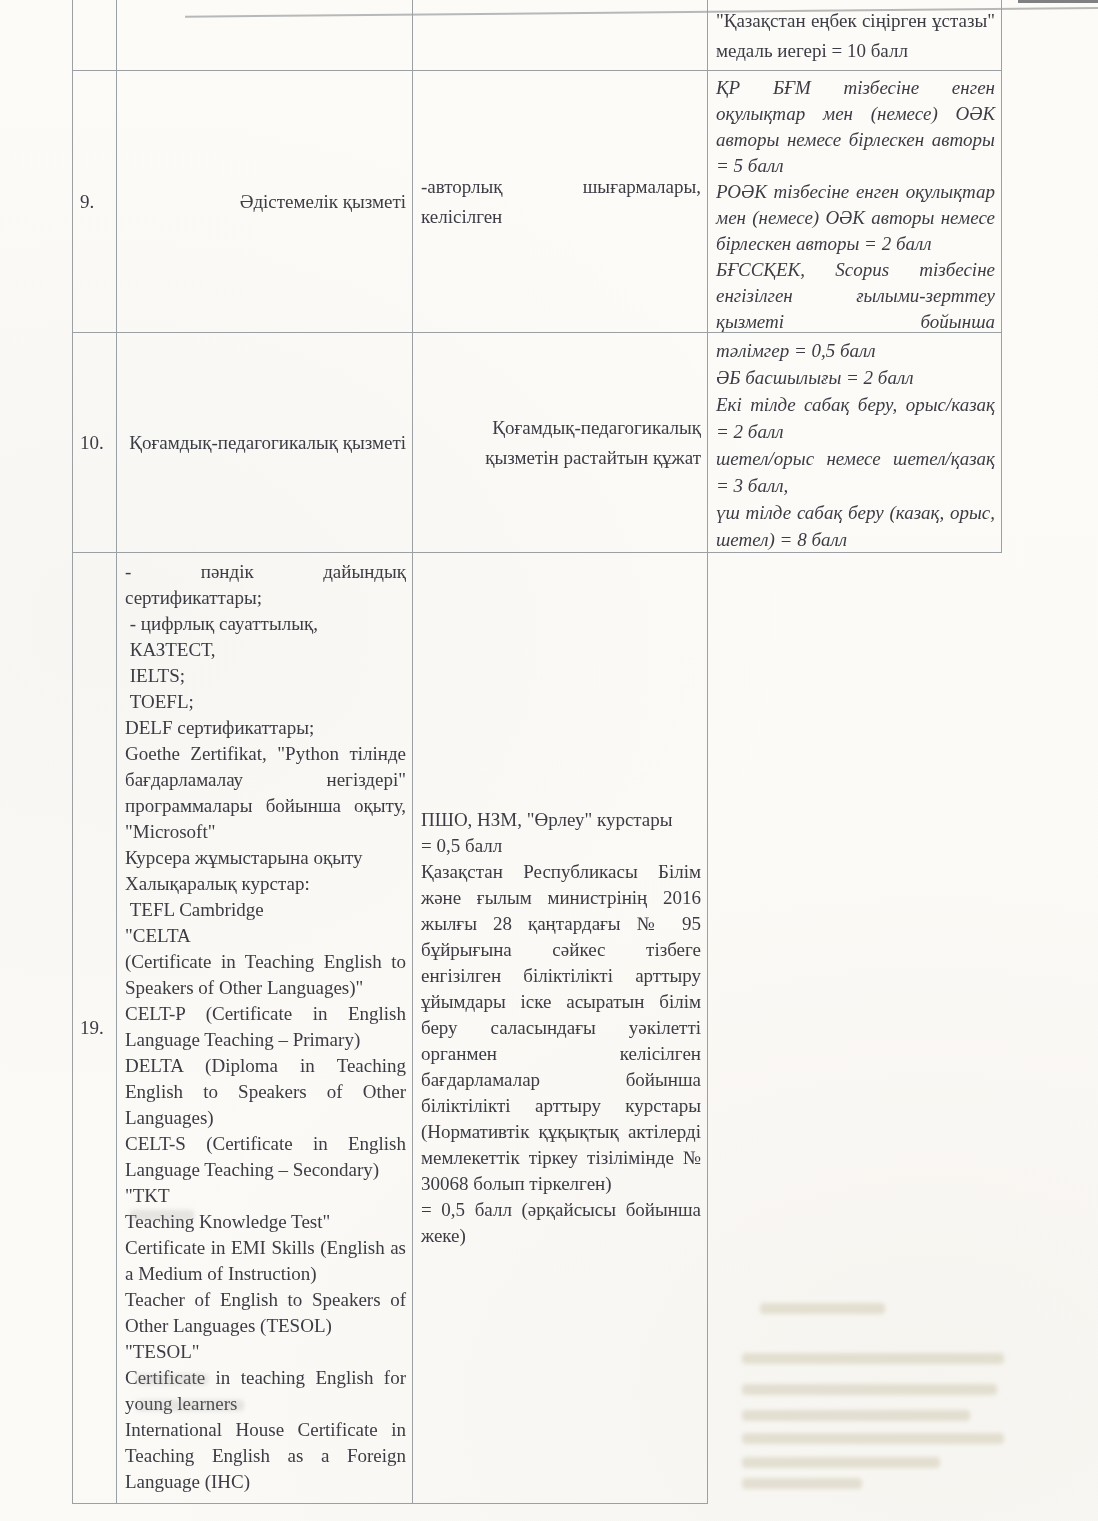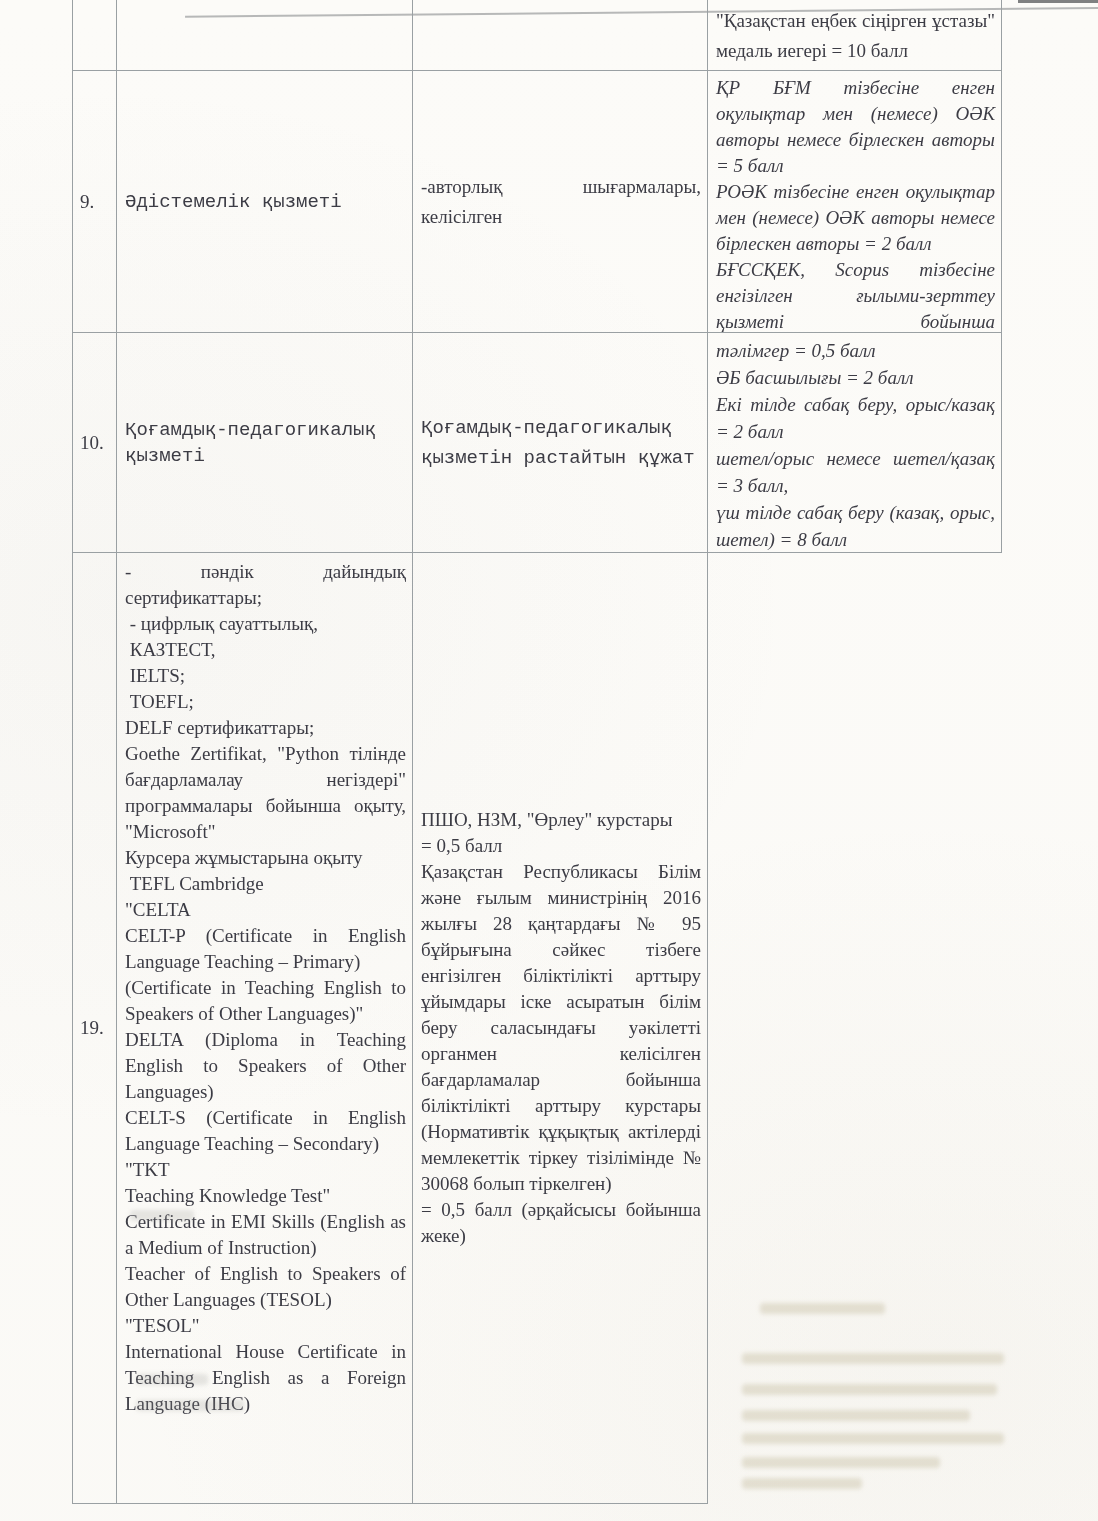--- a/index.html
+++ b/index.html
@@ -55,21 +55,21 @@
     margin:0; padding:0 6px 0 8px;
     text-align:justify;
     white-space:pre-wrap;
     line-height:26px;
   }
   .lh30 .par { line-height:30px; }
   .lh27 .par { line-height:27px; }
   .pt6 { padding-top:6px; }
   .pt4 { padding-top:4px;font-style:italic; }
   .num-text { margin:0; padding-left:7px; text-align:left; line-height:24px; }
-  .left-par { text-align:left;font-family:Liberation Mono, monospace; }
+  .left-par { text-align:right; }
 
   
   .bleed {
     position:absolute; height:11px; border-radius:4px;
     filter:blur(2px); pointer-events:none;
   }
   .bleed.warm { background:rgba(170,158,116,0.26); }
   .bleed.gray { background:rgba(150,150,144,0.22); }
 </style>
 </head>
@@ -127,31 +127,33 @@
     </div>
     <div class="cell v-top pt6">
         <p class="par">- пәндік дайындық сертификаттары;</p>
         <p class="par"> - цифрлық сауаттылық,</p>
         <p class="par"> КАЗТЕСТ,</p>
         <p class="par"> IELTS;</p>
         <p class="par"> TOEFL;</p>
         <p class="par">DELF сертификаттары;</p>
         <p class="par">Goethe Zertifikat, "Python тілінде бағдарламалау негіздері" программалары бойынша оқыту, "Microsoft"</p>
         <p class="par">Курсера жұмыстарына оқыту</p>
+        <p class="par">Халықаралық курстар:</p>
         <p class="par"> TEFL Cambridge</p>
         <p class="par">"CELTA</p>
+        <p class="par">(Certificate in Teaching English to Speakers of Other Languages)"</p>
         <p class="par">CELT-P (Certificate in English Language Teaching – Primary)</p>
-        <p class="par">(Certificate in Teaching English to Speakers of Other Languages)"</p>
         <p class="par">DELTA (Diploma in Teaching English to Speakers of Other Languages)</p>
         <p class="par">CELT-S (Certificate in English Language Teaching – Secondary)</p>
         <p class="par">"TKT</p>
         <p class="par">Teaching Knowledge Test"</p>
         <p class="par">Certificate in EMI Skills (English as a Medium of Instruction)</p>
         <p class="par">Teacher of English to Speakers of Other Languages (TESOL)</p>
         <p class="par">"TESOL"</p>
+        <p class="par">Certificate in teaching English for young learners</p>
         <p class="par">International House Certificate in Teaching English as a Foreign Language (IHC)</p>
       </div>
     <div class="cell v-center">
         <p class="par">ПШО, НЗМ, "Өрлеу" курстары</p>
         <p class="par">= 0,5 балл</p>
         <p class="par">Қазақстан Республикасы Білім және ғылым министрінің 2016 жылғы 28 қаңтардағы № 95 бұйрығына сәйкес тізбеге енгізілген біліктілікті арттыру ұйымдары іске асыратын білім беру саласындағы уәкілетті органмен келісілген бағдарламалар бойынша біліктілікті арттыру курстары (Нормативтік құқықтық актілерді мемлекеттік тіркеу тізілімінде № 30068 болып тіркелген)</p>
         <p class="par">= 0,5 балл (әрқайсысы бойынша жеке)</p>
       </div>
 
   </div>

